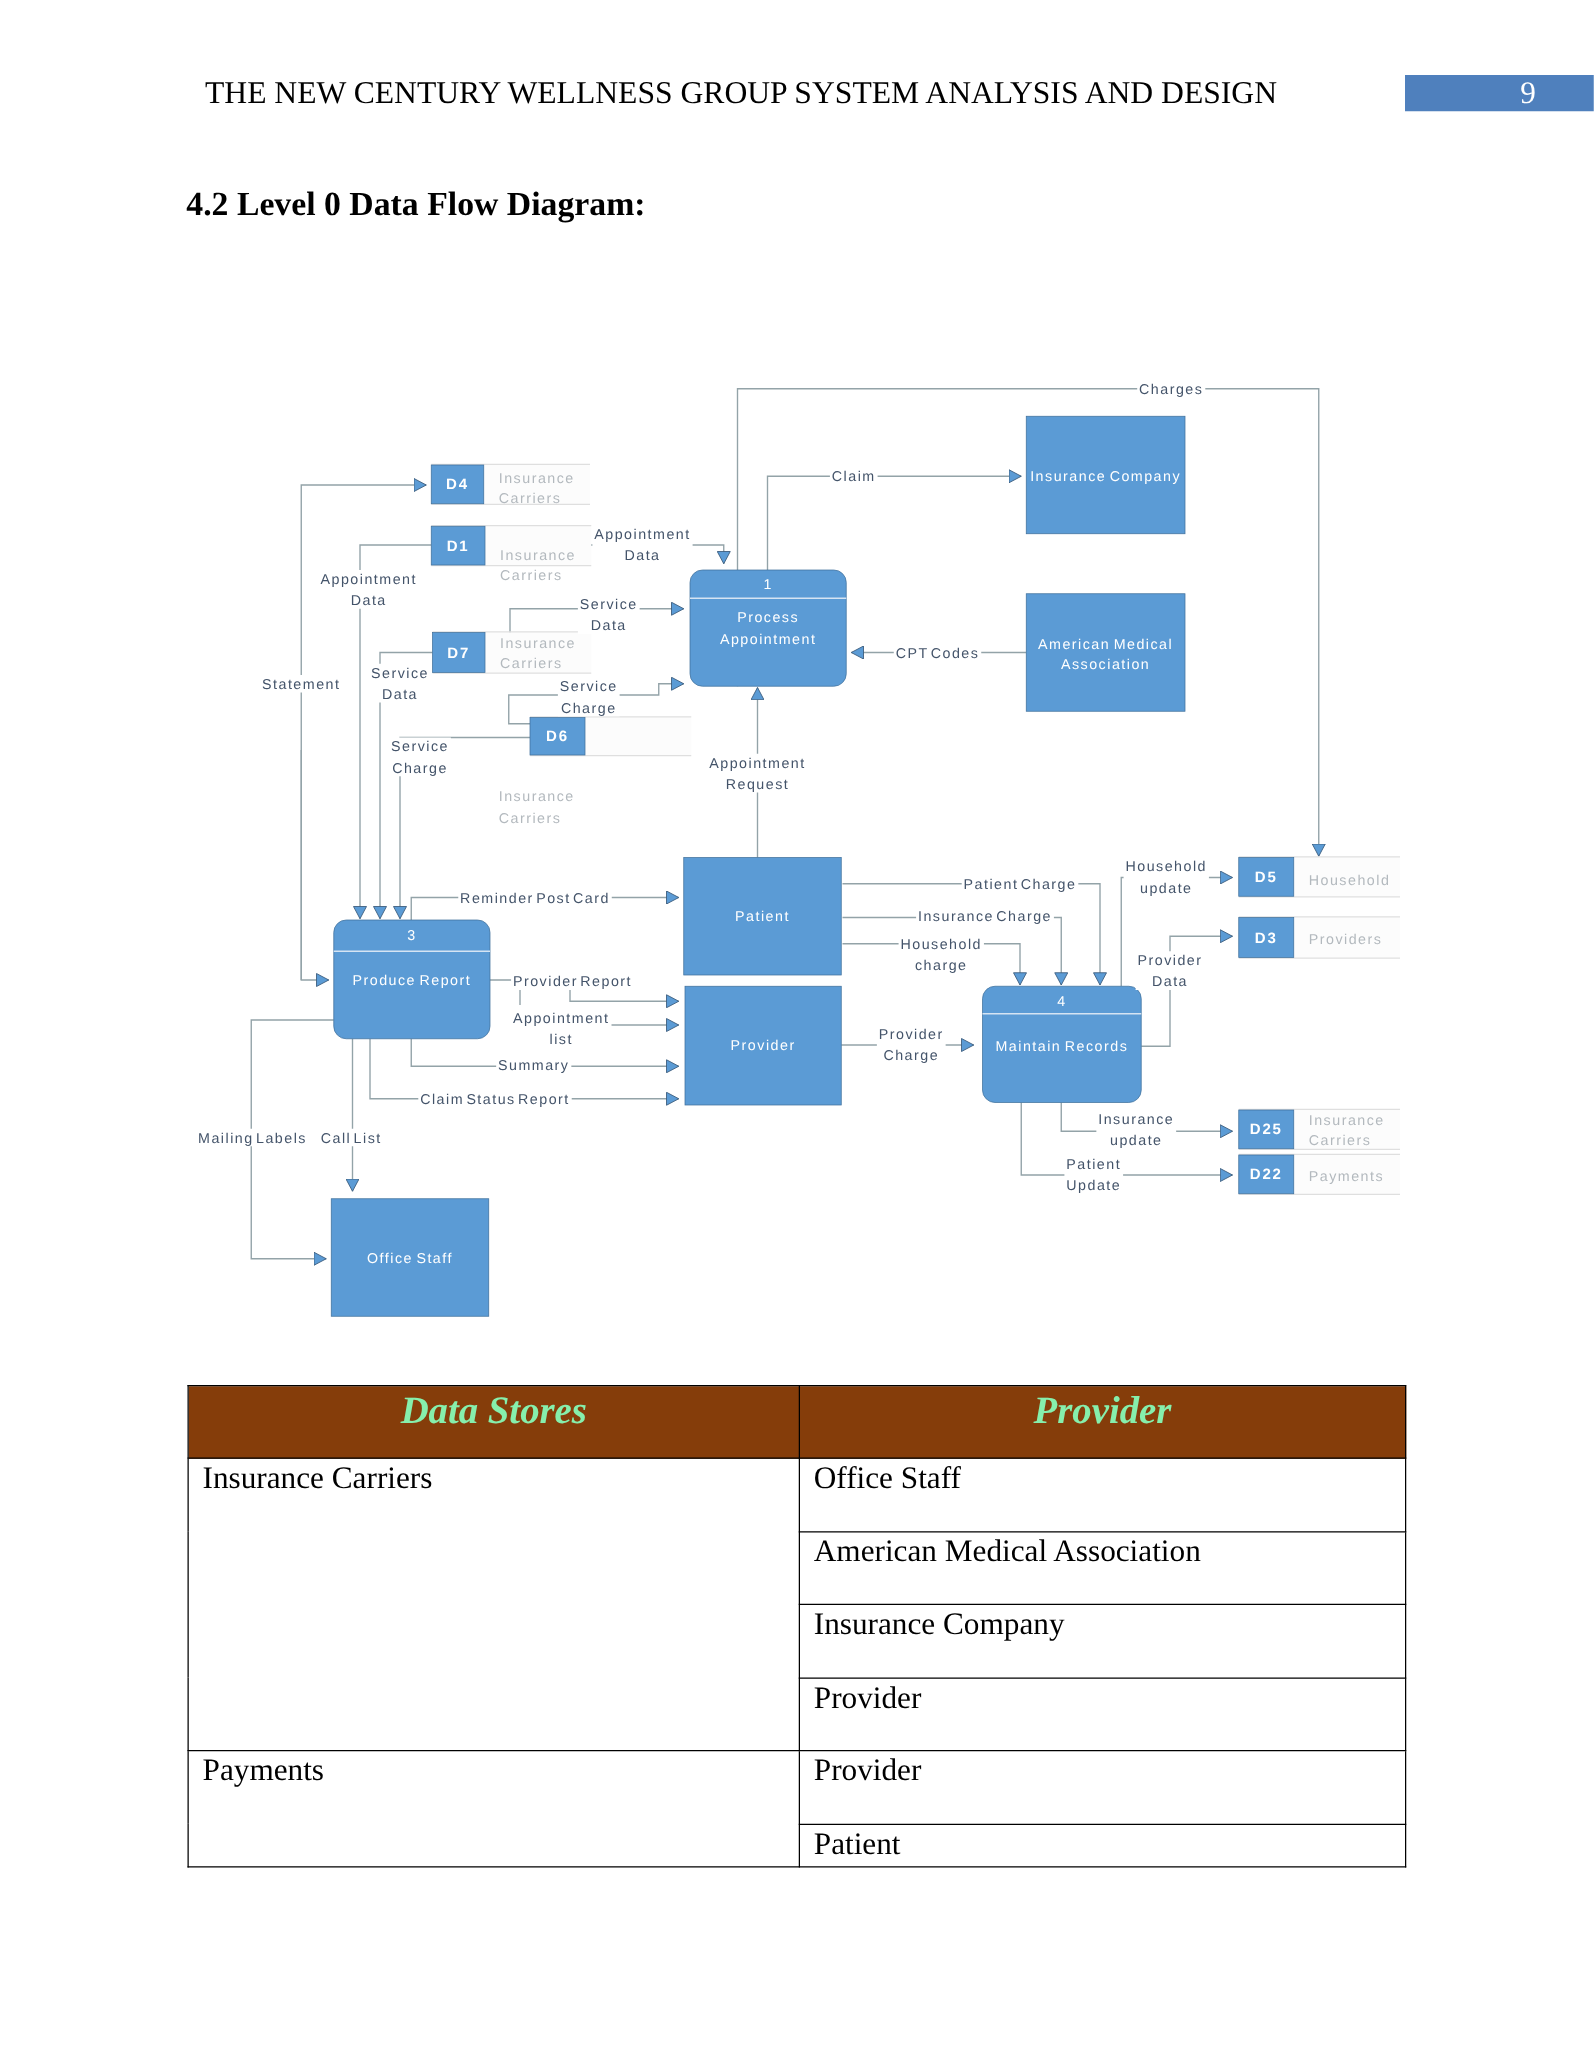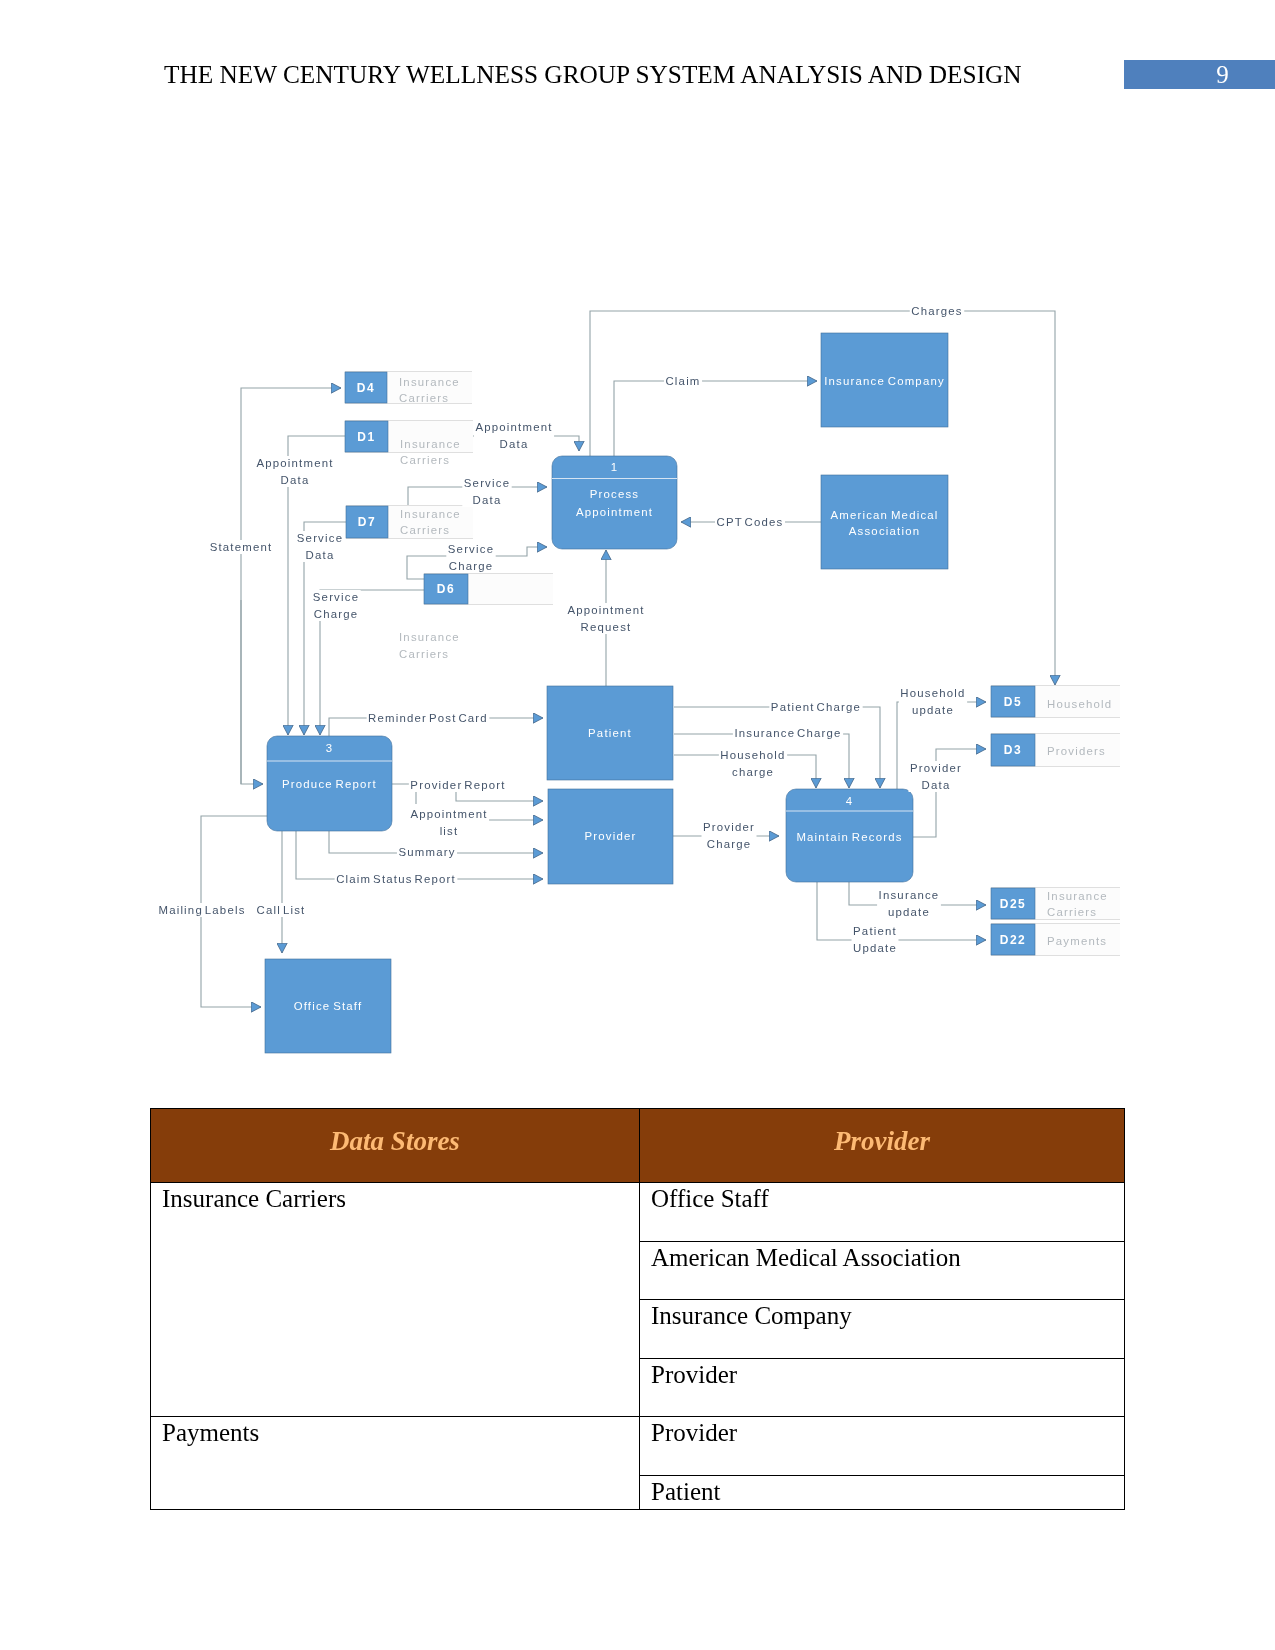--- a/index.html
+++ b/index.html
@@ -11,36 +11,37 @@
   #header-title{position:absolute;left:164px;top:60px;font-size:25.3px;line-height:29px;color:#000;white-space:nowrap;letter-spacing:0px;}
   #page-number-box{position:absolute;left:1124px;top:60px;width:176px;height:29px;background:#4f80bd;}
   #page-number{position:absolute;left:1124px;top:60px;width:197px;height:29px;color:#ffffff;font-size:25px;line-height:29px;text-align:center;}
   
   #section-heading{position:absolute;left:149px;top:148px;font-size:27px;font-weight:bold;color:#000;}
   
   #dfd{position:absolute;left:0px;top:0px;}
   
   #summary-table{position:absolute;left:150px;top:1108px;width:974px;border-collapse:collapse;table-layout:fixed;}
   #summary-table td,#summary-table th{border:1.4px solid #000;padding:0;vertical-align:top;}
-  #summary-table th{background:#853d0a;color:#fdba74;font-style:italic;font-weight:bold;font-size:27px;text-align:center;height:56px;vertical-align:top;padding-top:17px;}
+  #summary-table th{background:#853d0a;color:#86efac;font-style:italic;font-weight:bold;font-size:31px;text-align:center;height:56px;vertical-align:top;padding-top:1px;}
   #summary-table td{font-size:25px;padding-left:11px;padding-top:2px;line-height:27px;}
   #summary-table tr.r{height:58.5px;}
   #summary-table tr.rlast{height:34px;}
 </style>
 </head>
 <body>
 
 <div class="page">
 
   <div id="doc-header">
     <div id="header-title">THE NEW CENTURY WELLNESS GROUP SYSTEM ANALYSIS AND DESIGN</div>
     <div id="page-number-box"></div>
     <div id="page-number">9</div>
   </div>
 
+  <div id="section-heading">4.2 Level 0 Data Flow Diagram:</div>
 
   <div id="diagram-wrap">
   <svg id="dfd" width="1275" height="1100" viewBox="0 0 1275 1100" xmlns="http://www.w3.org/2000/svg">
     <defs>
       <marker id="ah" markerWidth="11" markerHeight="11" refX="10.2" refY="5.5" orient="auto" markerUnits="userSpaceOnUse">
         <path d="M0.4,0.3 L10.2,5.5 L0.4,10.7 z" fill="#5b9bd5" stroke="#3c5c7c" stroke-width="0.7" stroke-linejoin="miter"></path>
       </marker>
     </defs>
     <g id="flow-lines" fill="none" stroke="#93a3a8" stroke-width="1.1">
           <path d="M590,549 L590,311 L1055,311 L1055,685" marker-end="url(#ah)"></path>

